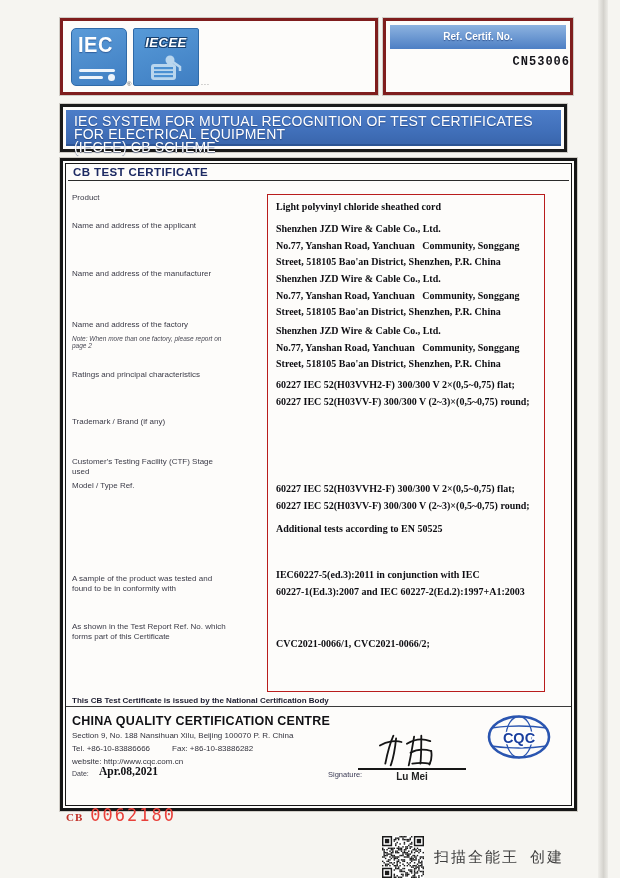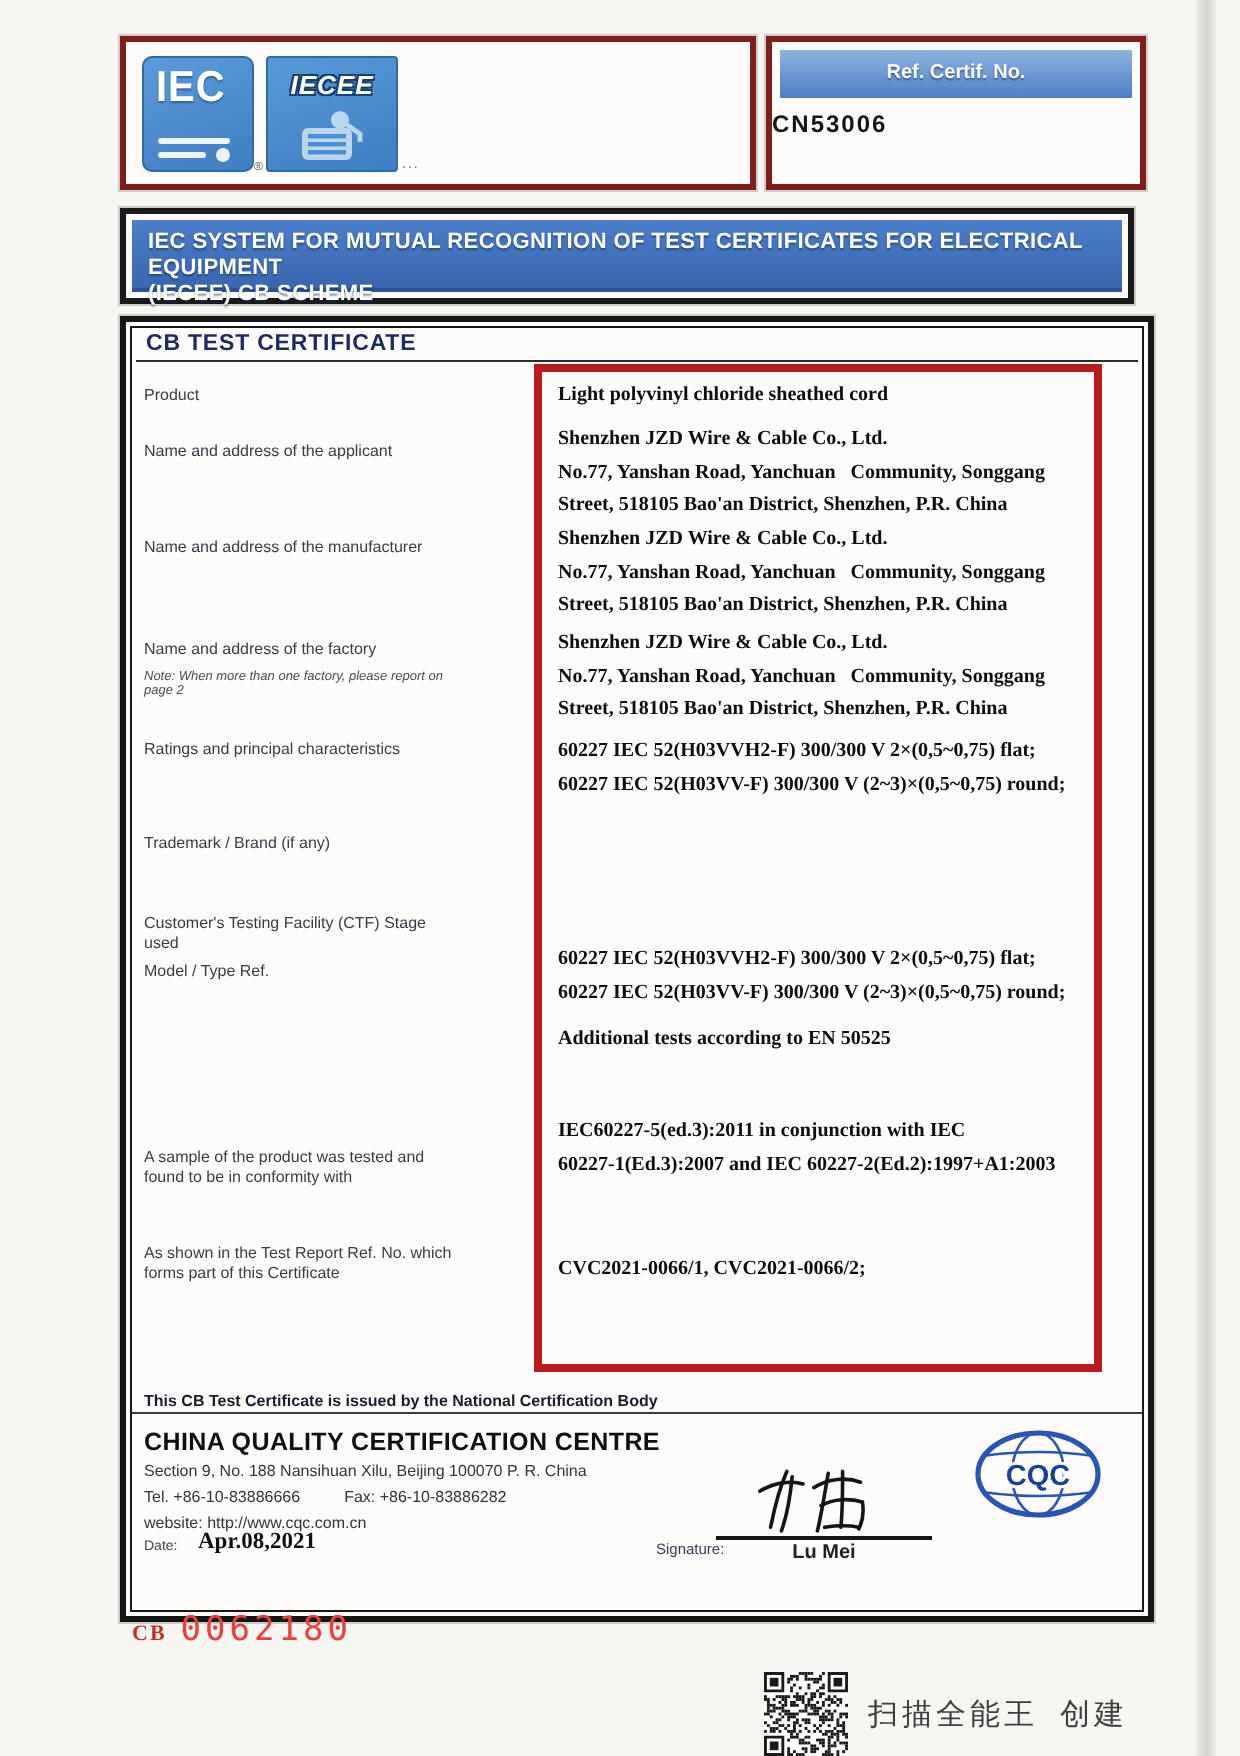--- a/index.html
+++ b/index.html
@@ -26,43 +26,43 @@
   .iecee-text{left:0;top:6px;width:100%;text-align:center;color:#fff;font-weight:bold;
     font-style:italic;font-size:13px;letter-spacing:0.5px;
     text-shadow:1px 1px 0 #17406f,-1px 1px 0 #17406f,1px -1px 0 #17406f,-1px -1px 0 #17406f;}
   .iecee-fig{left:15px;bottom:4px;}
   .tm-dots{left:138px;top:58px;font-size:7px;color:#666;letter-spacing:1px;}
   .ref-box{left:383px;top:18px;width:184px;height:71px;}
   .ref-bar{left:4px;top:4px;right:4px;height:24px;
     background:linear-gradient(#8db3e0,#4d7fc4);
     color:#fff;font-weight:bold;font-size:10px;text-align:center;line-height:24px;
     text-shadow:0 1px 1px rgba(20,50,110,.6);}
-  .ref-no{left:0;top:34px;width:100%;text-align:left;
-    font-family:Liberation Sans, sans-serif;font-size:12px;font-weight:600;color:#14141a;
+  .ref-no{left:0;top:34px;width:100%;text-align:right;
+    font-family:Liberation Mono, monospace;font-size:12px;font-weight:600;color:#14141a;
     letter-spacing:1px;}
   
   .banner{left:60px;top:104px;width:507px;height:48px;border:3px solid #1a1a1a;
     background:#fdfcfa;padding:3px;box-sizing:border-box;box-shadow:0 0 0 1px #cfccc6;}
   .banner-inner{width:100%;height:100%;box-sizing:border-box;
     background:linear-gradient(#4c7dc8,#4170ba 60%,#3a66ad);
     border-bottom:2px solid #2c5494;padding:5px 8px;}
-  .banner-text{color:#fff;font-weight:bold;font-size:11px;line-height:13px;letter-spacing:0.2px;
+  .banner-text{color:#fff;font-weight:normal;font-size:14px;line-height:13px;letter-spacing:0.2px;
     text-shadow:0 1px 1px rgba(18,42,92,.55);white-space:pre-wrap;}
   
   .main-box{left:60px;top:158px;width:507px;height:643px;border:3px solid #161616;
     padding:2px;box-sizing:content-box;background:#fdfcfa;box-shadow:0 0 0 1px #cfccc6;}
   .main-inner{position:relative;width:100%;height:100%;box-sizing:border-box;border:1px solid #161616;}
   .cert-title{left:7px;top:2px;font-size:11.5px;font-weight:bold;color:#1d2a63;letter-spacing:0.4px;}
   .hline{height:1px;background:#2b2b2b;}
   .title-line{left:2px;right:2px;top:16px;}
   .sep-line{left:0;right:0;top:542px;background:#3a3a3a;}
   .label{font-size:8px;color:#3b3b47;line-height:10px;}
   .lrow{left:6px;width:160px;}
   .note{font-size:6.5px;font-style:italic;color:#4a4a55;}
-  .value-box{left:201px;top:18px;width:276px;height:496px;border:4px solid #b91c1c;background:#fdfcfa;}
+  .value-box{left:201px;top:30px;width:276px;height:496px;border:1px solid #b91c1c;background:#fdfcfa;}
   .value{font-family:"Liberation Serif","DejaVu Serif",serif;font-size:10px;font-weight:600;
     color:#0d0d12;line-height:16.5px;white-space:pre-wrap;}
   .vrow{left:8px;width:262px;}
   .issued{left:6px;top:532px;font-size:8px;font-weight:600;color:#1b1b2e;}
   
   .org-name{left:6px;top:550px;font-size:12.5px;font-weight:bold;color:#101014;letter-spacing:0.2px;}
   .addr{left:6px;font-size:8px;color:#33333d;}
   .date-label{left:6px;top:606px;font-size:7px;color:#44444e;}
   .date-value{left:33px;top:601px;font-family:"Liberation Serif",serif;font-size:11.5px;
     font-weight:700;color:#101014;}

